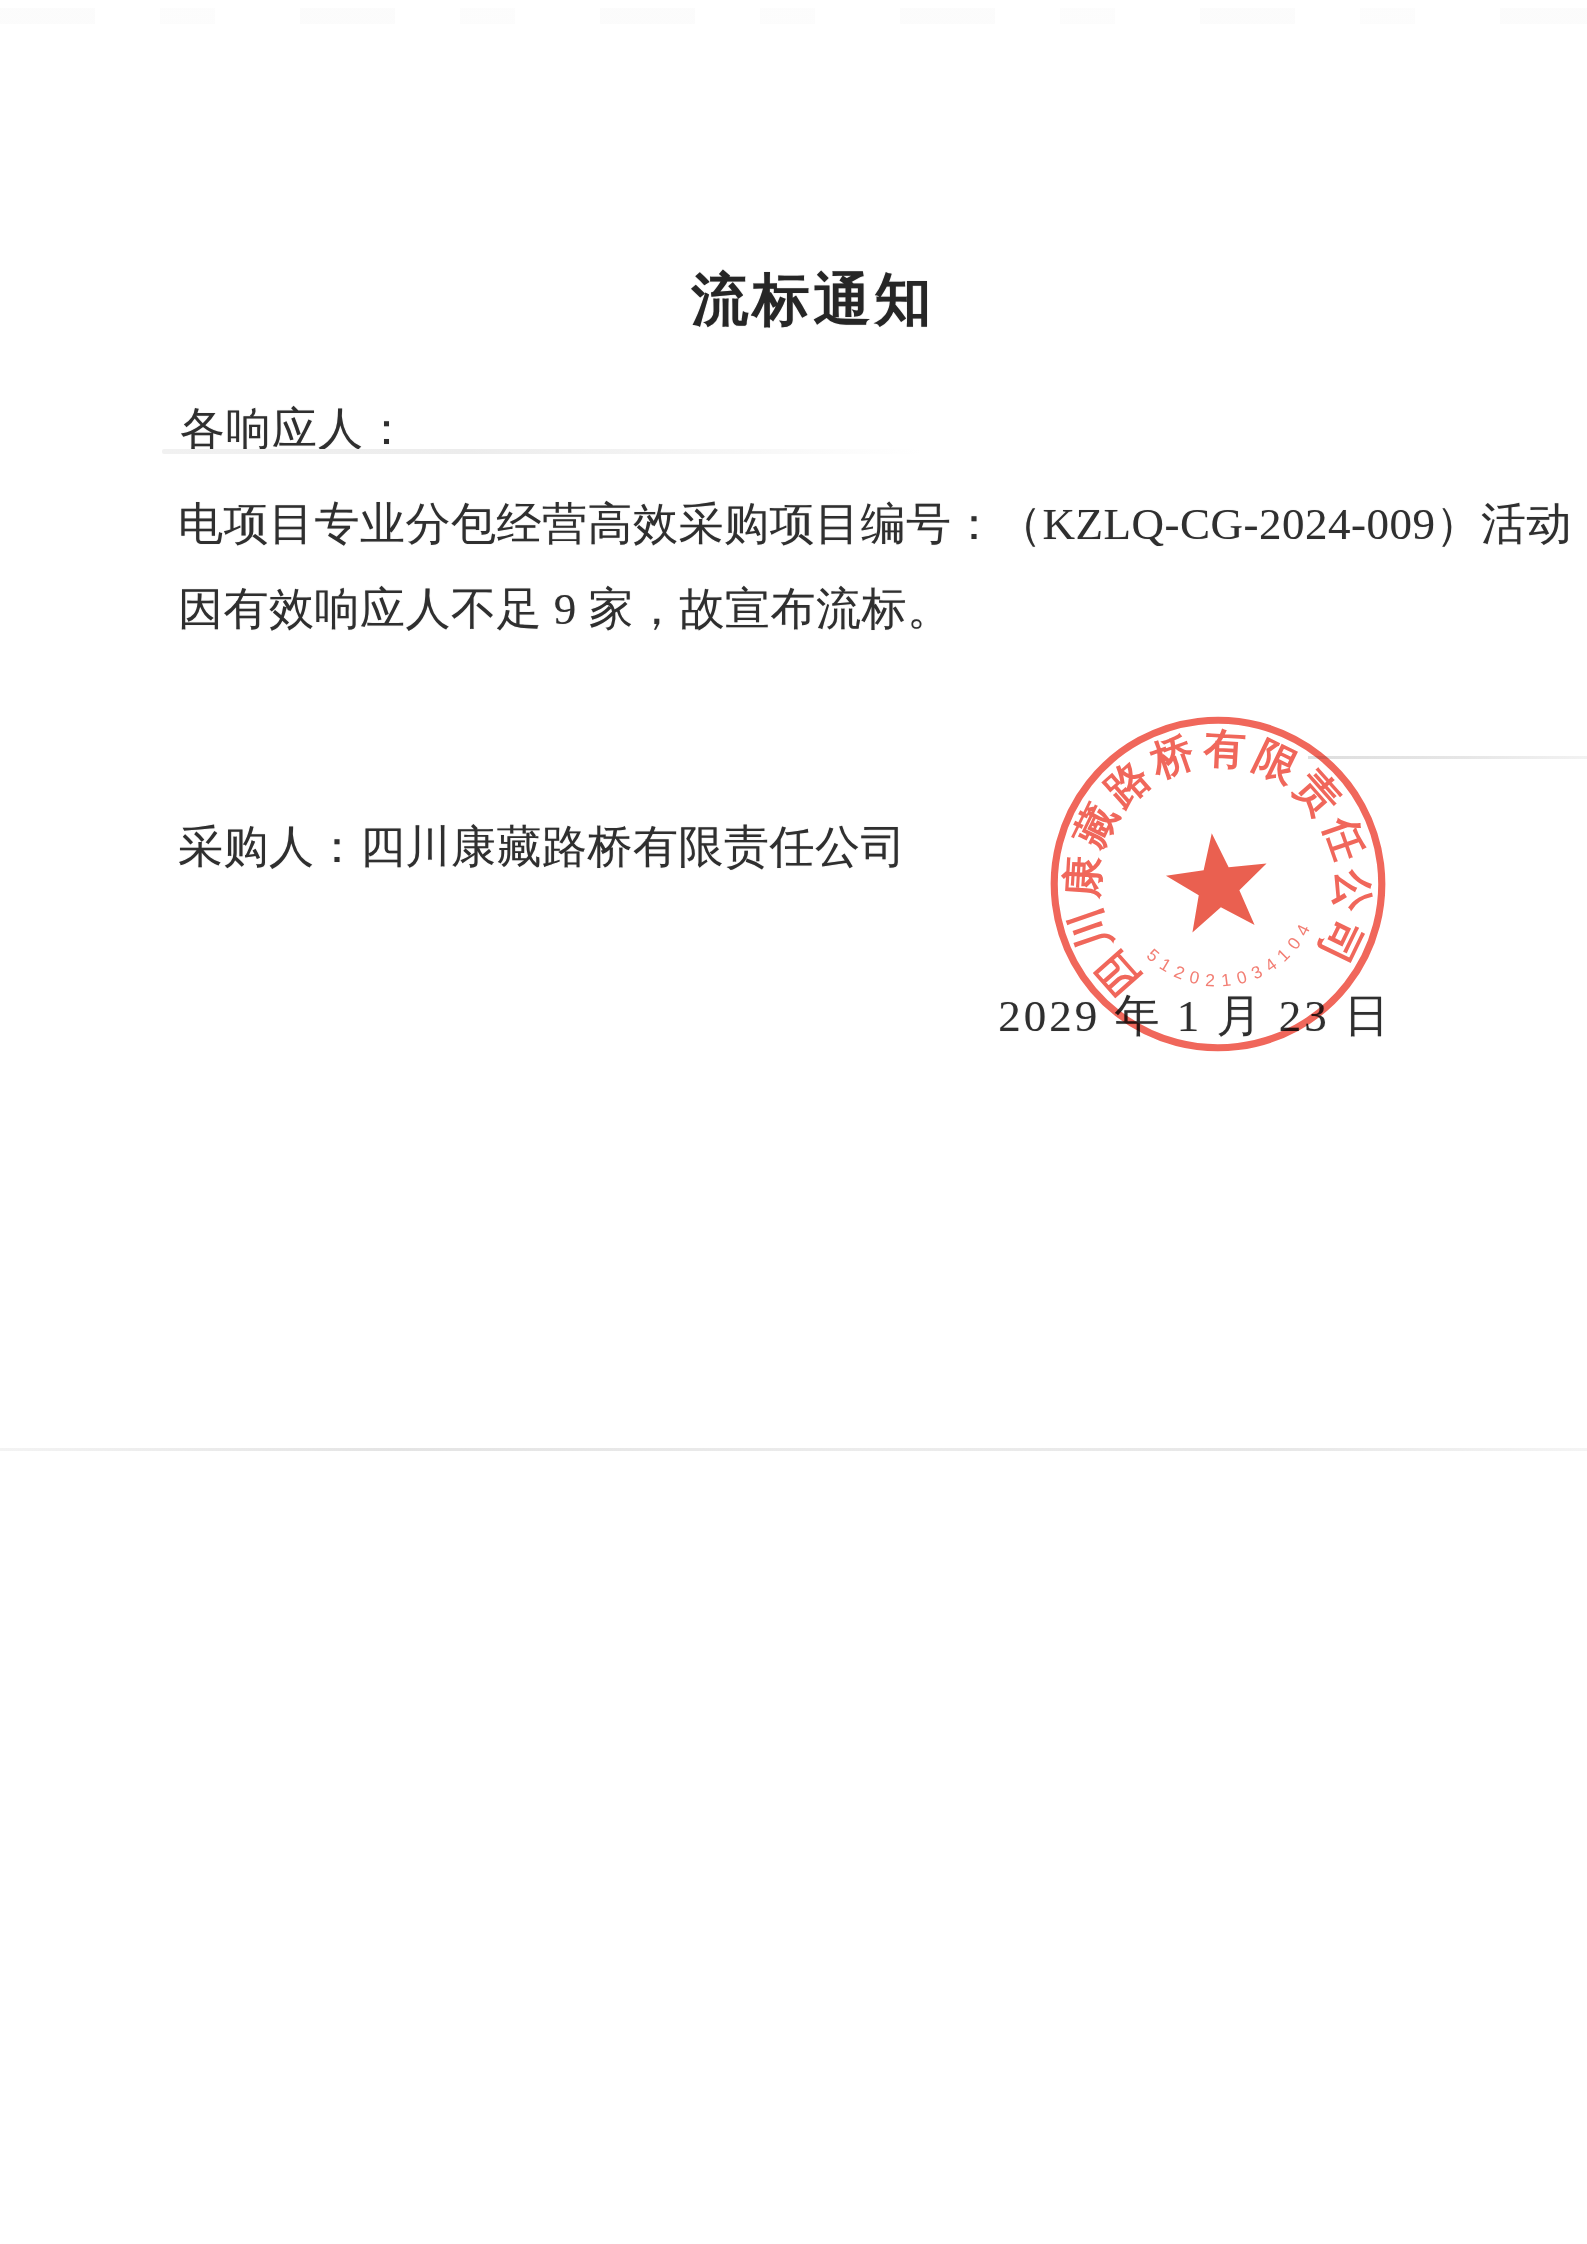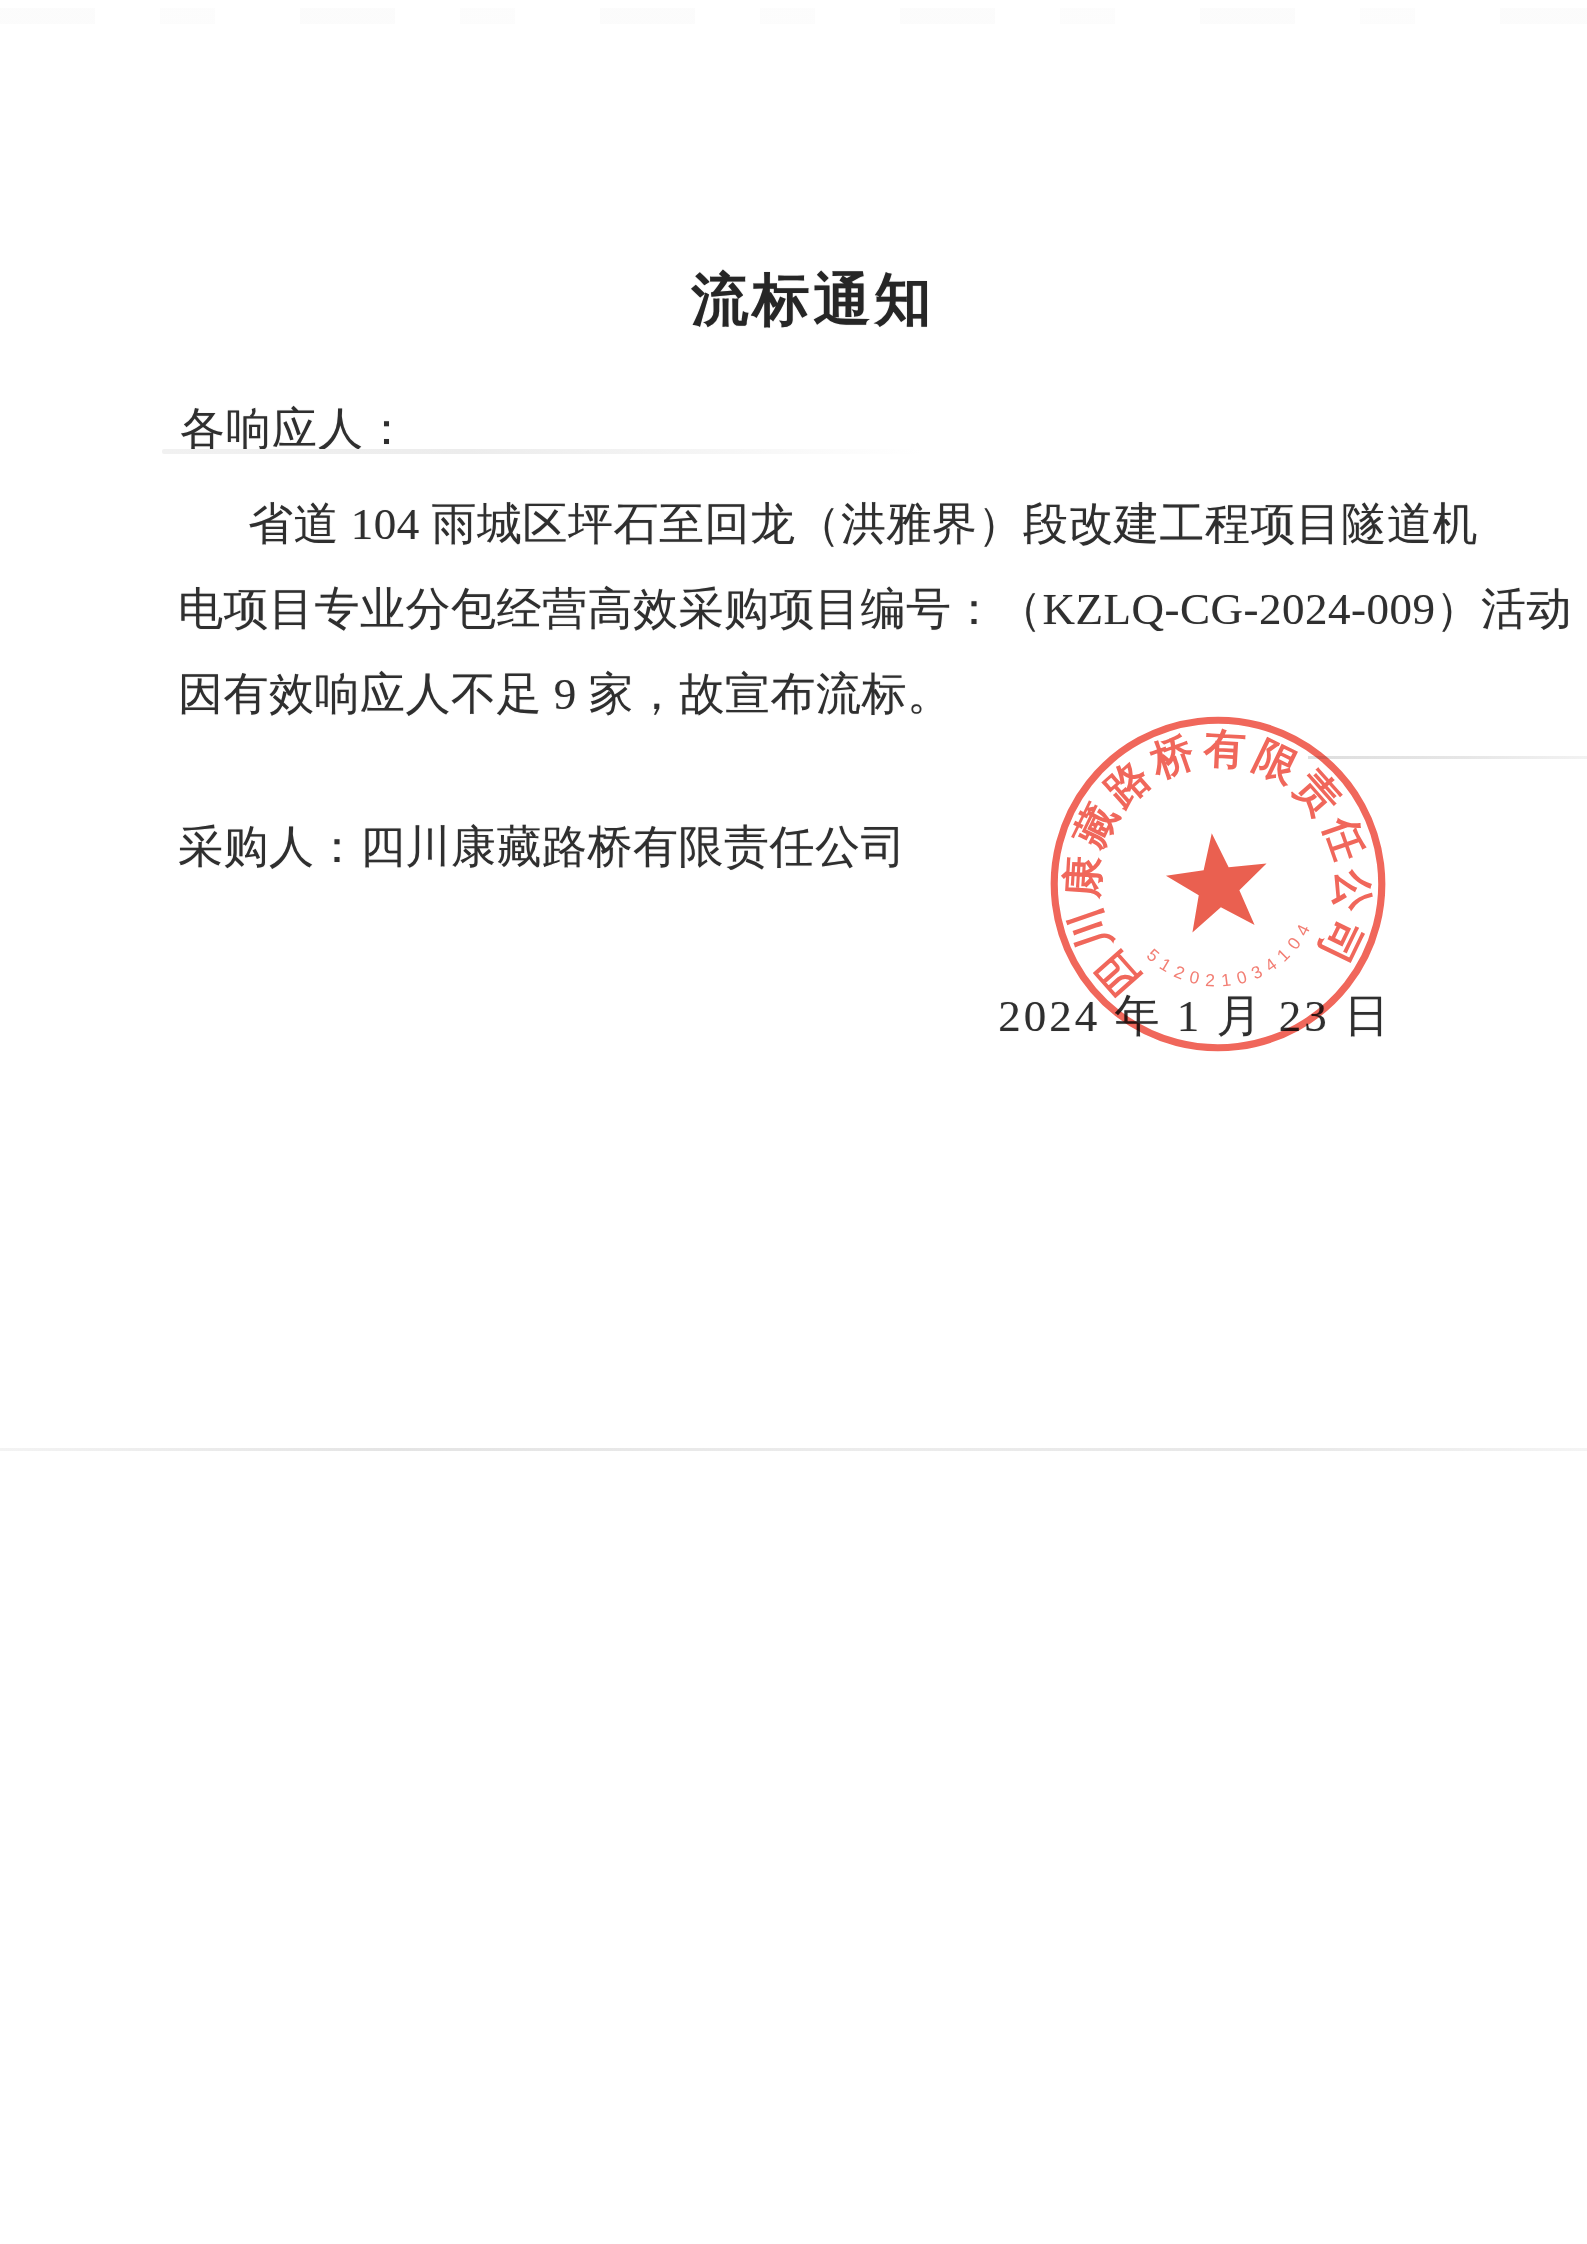--- a/index.html
+++ b/index.html
@@ -79,30 +79,29 @@
 
   <div class="scan-topbar"></div>
 
   <h1 class="title">流标通知</h1>
 
   <div class="salutation">各响应人：</div>
 
   <div class="smudge-a"></div>
 
   <div class="paragraph">
-    <div class="line indent">省道 104 雨城区坪石至回龙（洪雅界）段改建工程项目隧道机</div>
     <div class="line">电项目专业分包经营高效采购项目编号：（KZLQ-CG-2024-009）活动，</div>
     <div class="line">因有效响应人不足 9 家，故宣布流标。</div>
   </div>
 
   <div class="purchaser">采购人：四川康藏路桥有限责任公司</div>
 
   <div class="faint-line-a"></div>
 
-  <div class="date">2024 年 1 月 23 日</div>
+  <div class="date">2029 年 1 月 23 日</div>
 
   <div class="seal">
     <svg viewBox="0 0 340 340" xmlns="http://www.w3.org/2000/svg">
       <defs>
         <path id="sealArcPath" d="M 86.6 253.4 A 118 118 0 1 1 253.4 253.4" fill="none"></path>
         <path id="serialArcPath" d="M 83.4 220 A 100 100 0 0 0 256.6 220" fill="none"></path>
       </defs>
       <circle class="ring" cx="170" cy="170" r="160" stroke="#ee5244"></circle>
       <text fill="#ee5244">
         <textPath href="#sealArcPath" startOffset="0" textLength="552" lengthAdjust="spacing" class="arc-text">四川康藏路桥有限责任公司</textPath>

